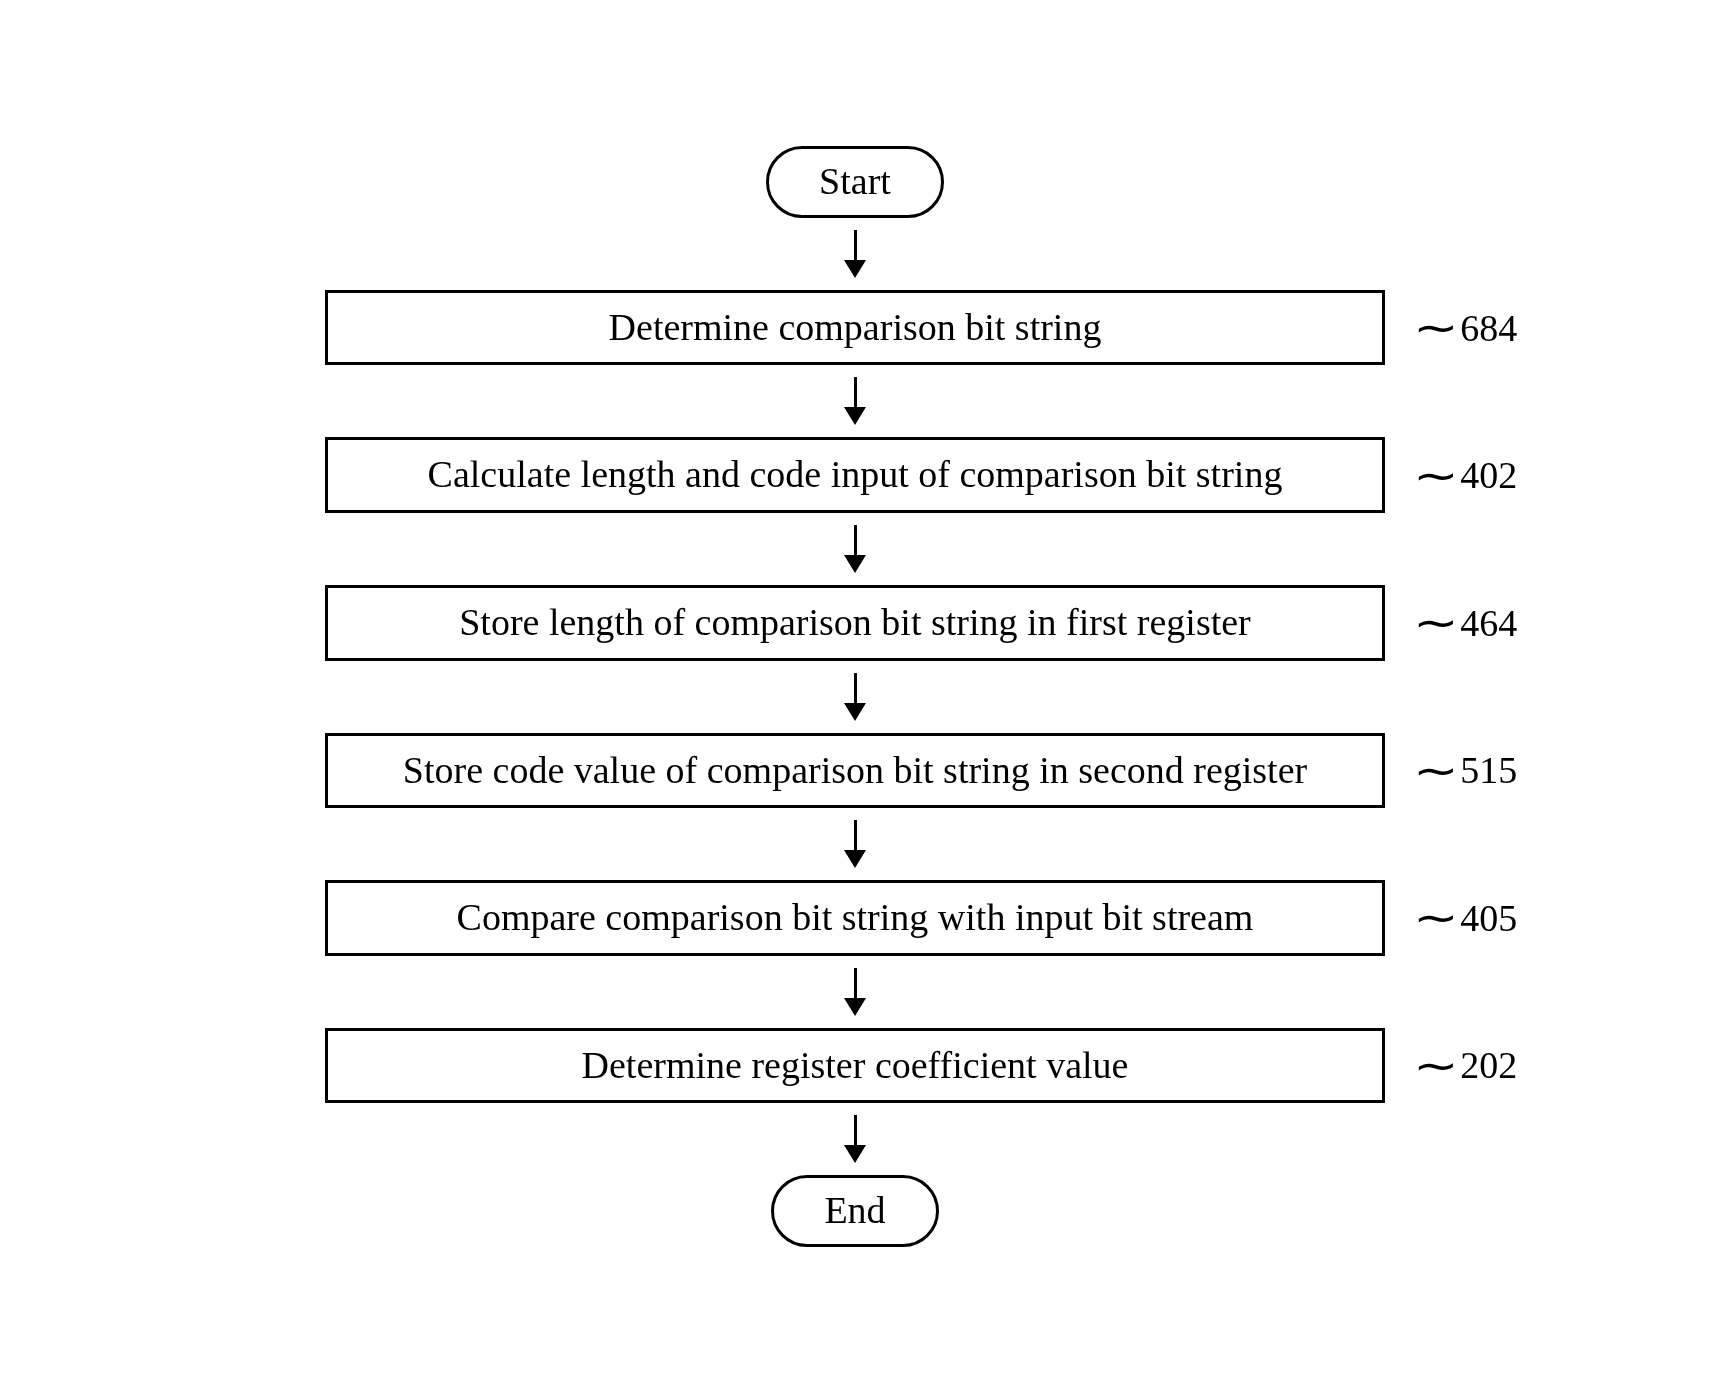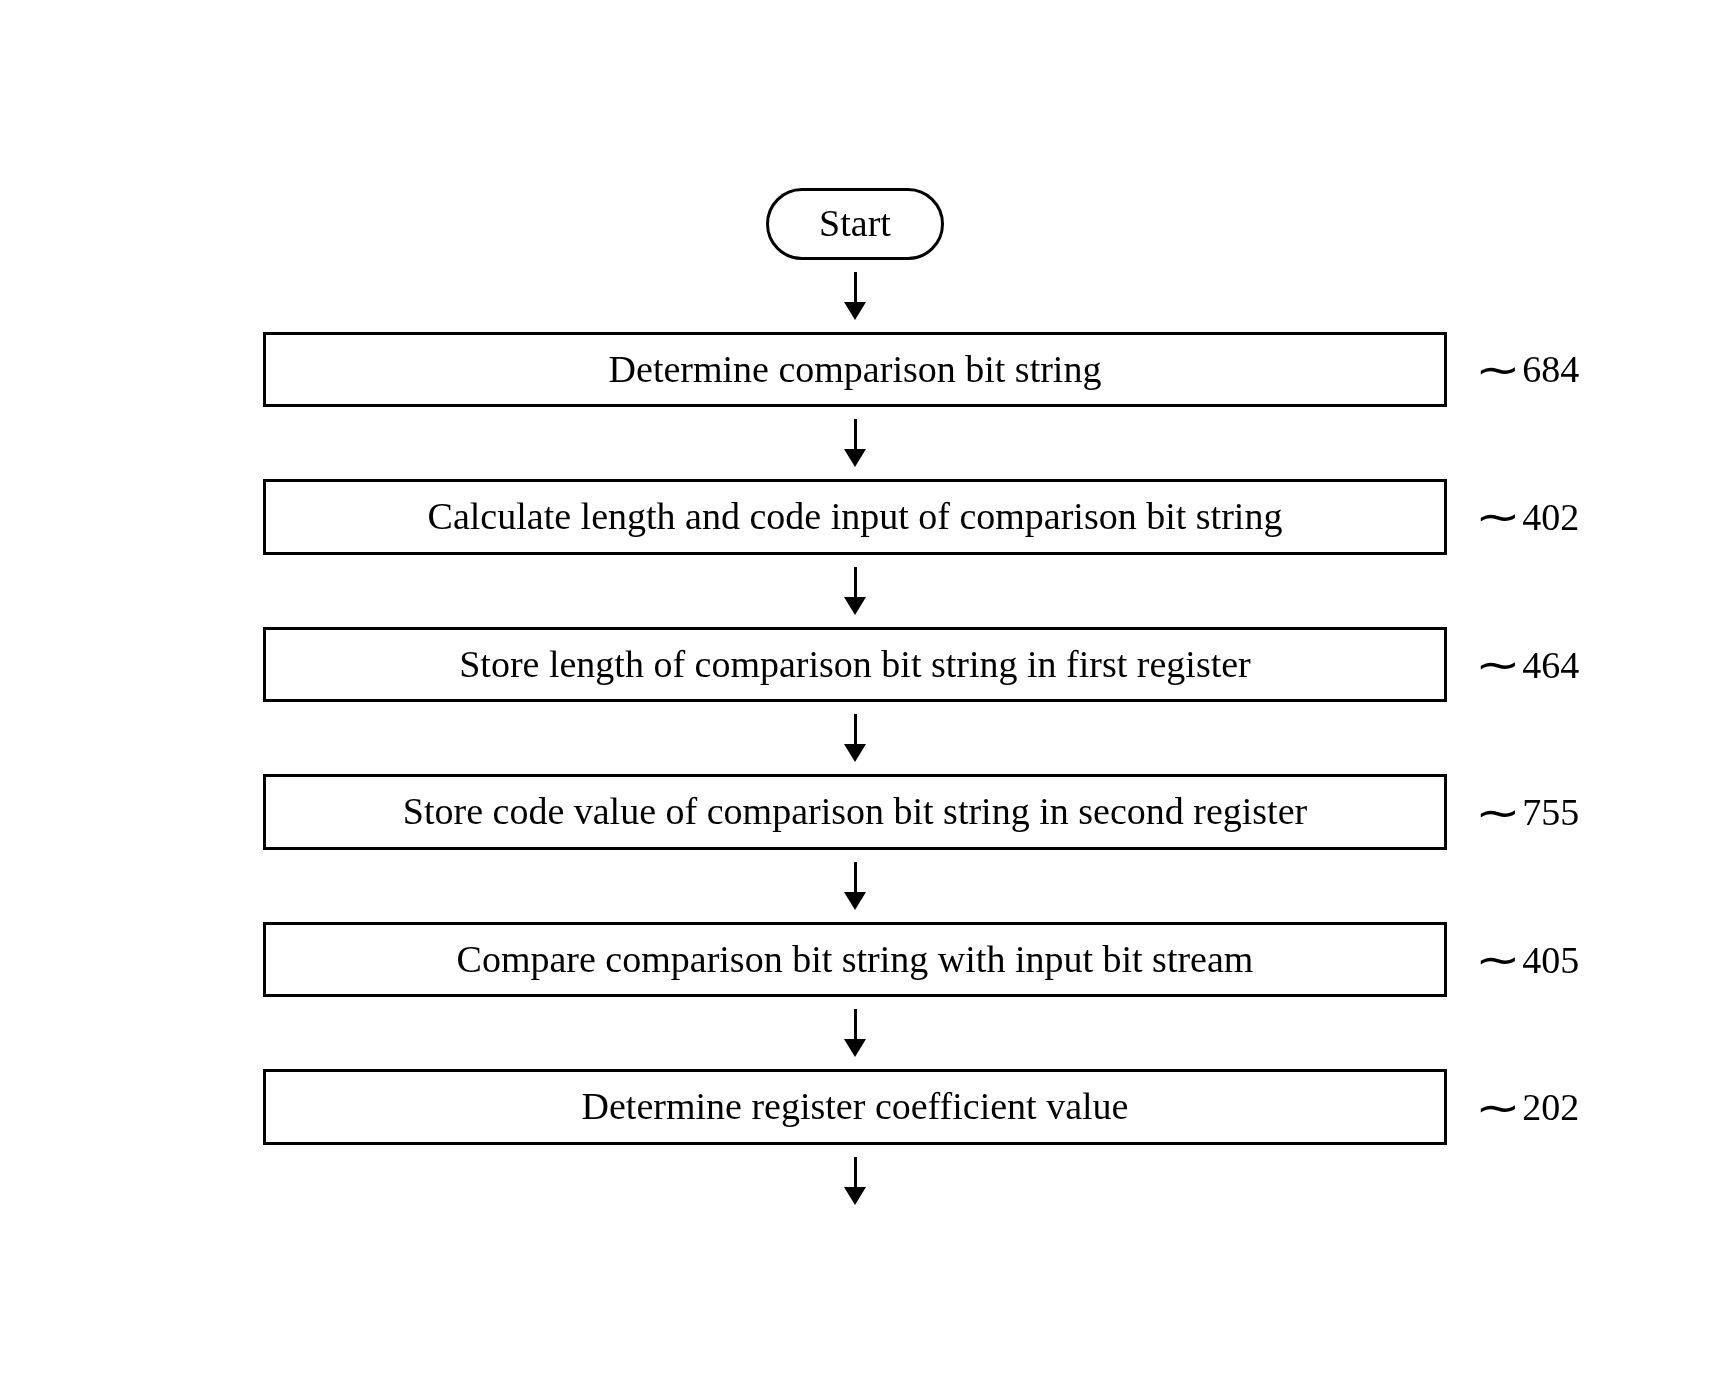--- a/index.html
+++ b/index.html
@@ -32,21 +32,21 @@
     display: flex;
     align-items: center;
     position: relative;
   }
   .step {
     border: 3px solid #000;
     background: #fff;
     font-size: 38px;
     line-height: 1.2;
     padding: 12px 18px;
-    width: 1184px;
+    width: 1060px;
     text-align: center;
   }
   .refnum {
     font-size: 38px;
     position: absolute;
     left: calc(100% + 28px);
     display: flex;
     align-items: center;
   }
   .tilde {
@@ -135,21 +135,21 @@
       <div class="shaft"></div>
       <div class="head"></div>
     </div>
 
   <div class="row">
     <div class="step">
       <span>Store code value of comparison bit string in second register</span>
     </div>
     <div class="refnum">
       <span class="tilde">∼</span>
-        <span>755</span>
+        <span>515</span>
     </div>
   </div>
 
   <div class="arrow">
       <div class="shaft"></div>
       <div class="head"></div>
     </div>
 
   <div class="row">
     <div class="step">
@@ -174,14 +174,17 @@
       <span class="tilde">∼</span>
         <span>202</span>
     </div>
   </div>
 
   <div class="arrow">
       <div class="shaft"></div>
       <div class="head"></div>
     </div>
 
+  <div class="terminal">
+    <span>End</span>
+  </div>
 
 </div>
 
 </body></html>

